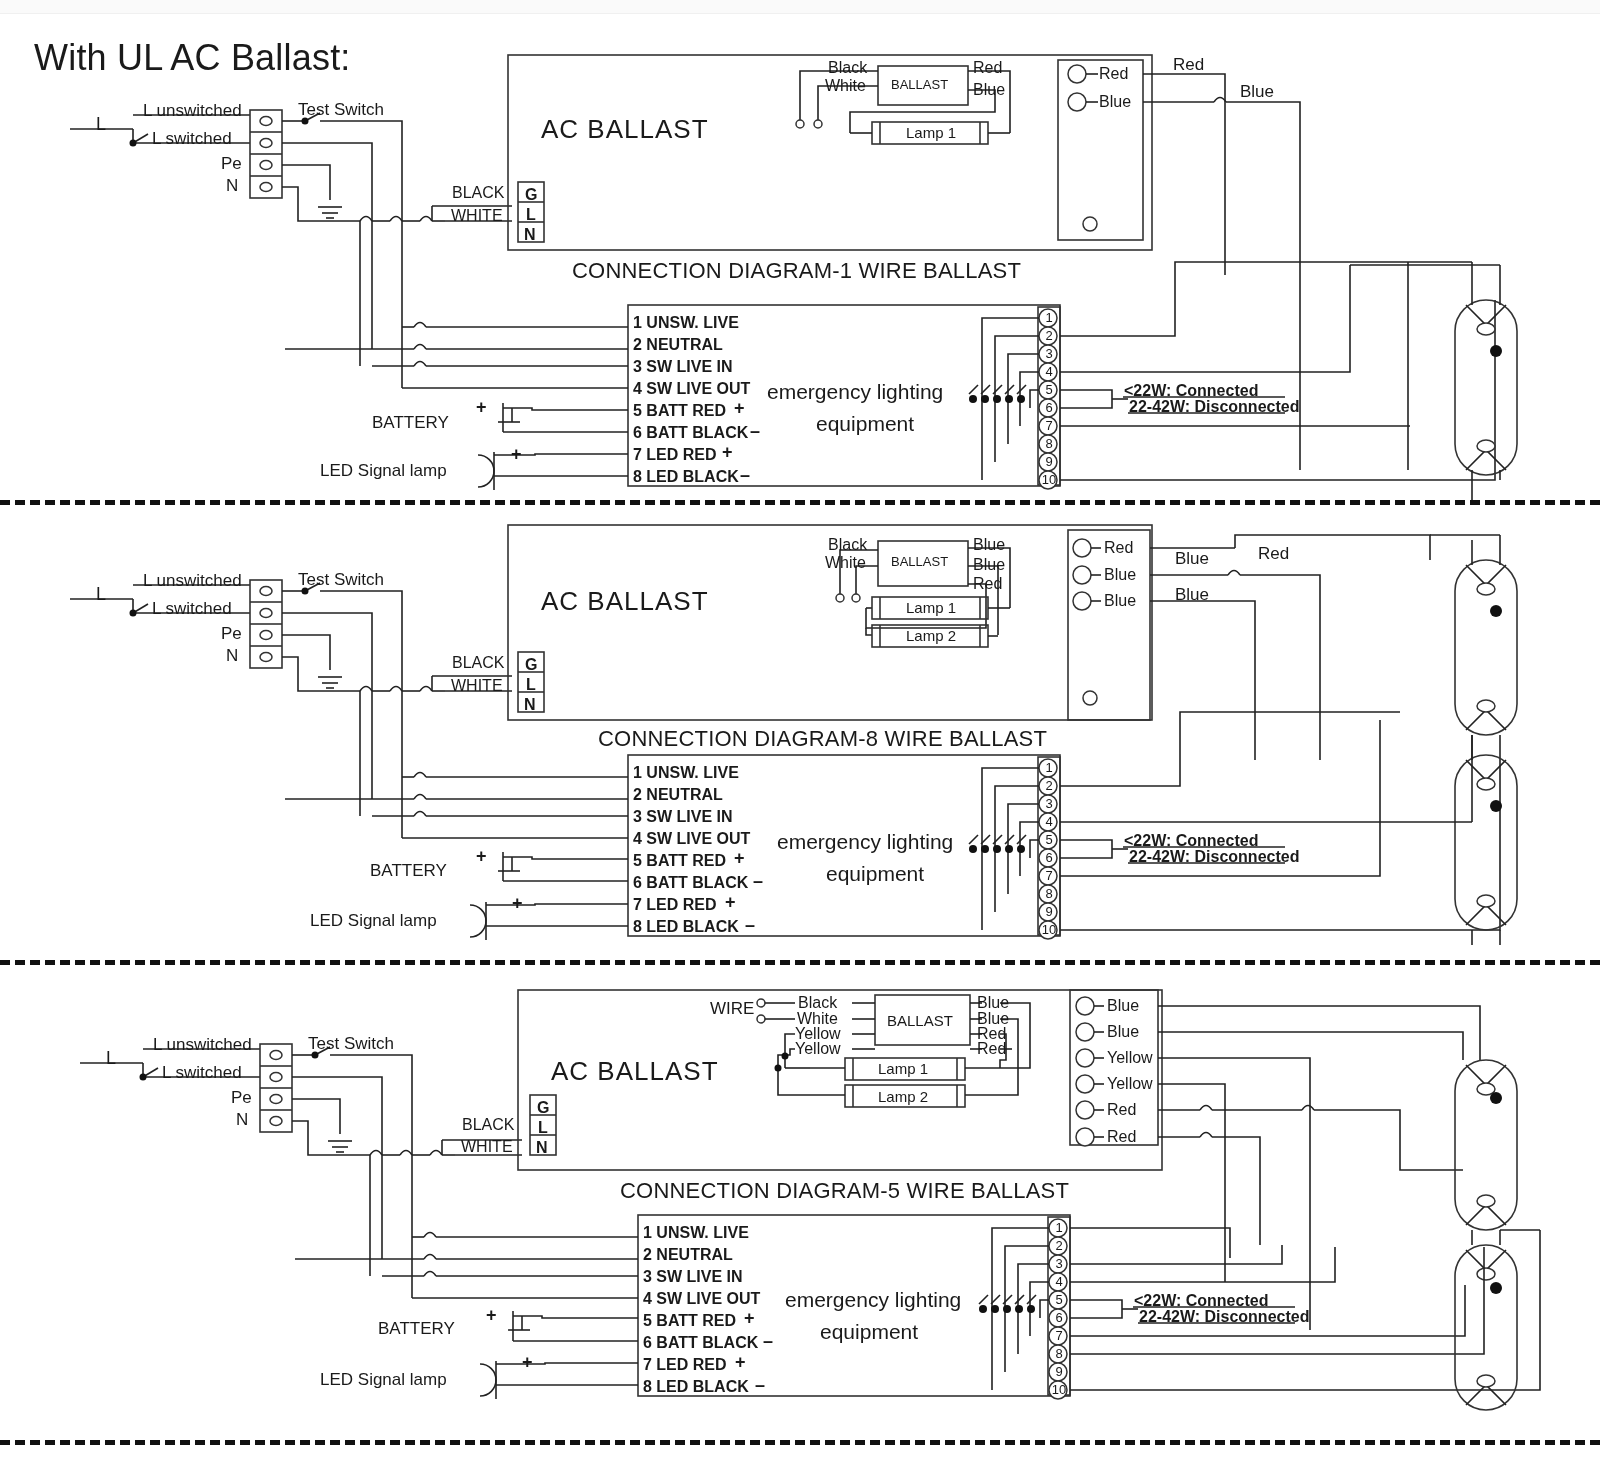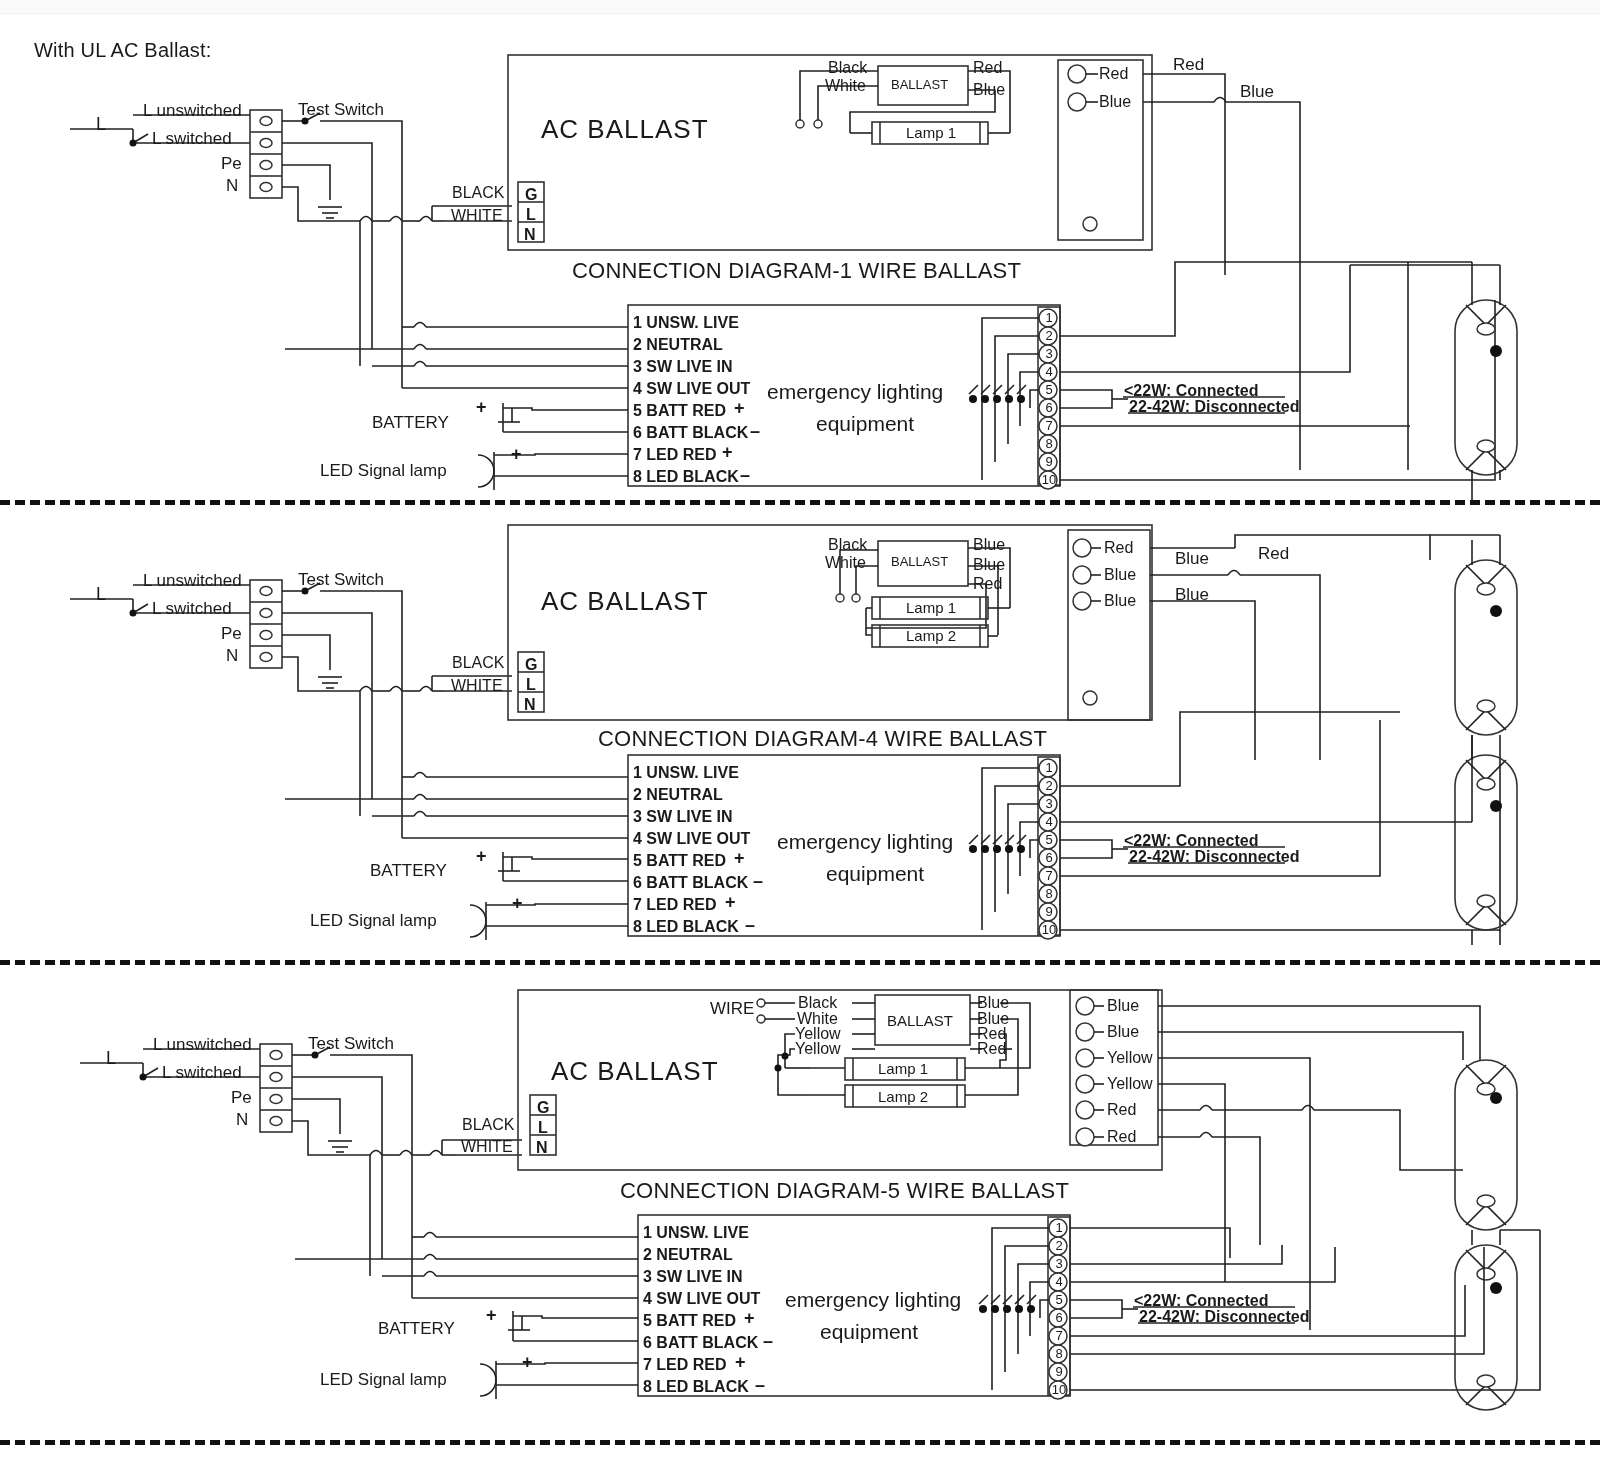--- a/index.html
+++ b/index.html
@@ -15,21 +15,21 @@
     background: #fff;
     overflow: hidden;
   }
   .lbl {
     position: absolute;
     color: #1a1a1a;
     white-space: nowrap;
     line-height: 1;
   }
   .title-main {
-    font-size: 20px;
+    font-size: 36px;
     letter-spacing: 0.2px;
   }
   .sec-title {
     font-size: 22px;
     letter-spacing: 0.2px;
   }
   .t15 { font-size: 15px; }
   .t16 { font-size: 16px; }
   .t17 { font-size: 17px; }
   .t18 { font-size: 18px; }
@@ -649,21 +649,21 @@
   <div class="lbl t16" style="left:973px; top:557px;">Blue</div>
   <div class="lbl t16" style="left:973px; top:576px;">Red</div>
   <div class="lbl t15" style="left:906px; top:600px;">Lamp 1</div>
   <div class="lbl t15" style="left:906px; top:628px;">Lamp 2</div>
   <div class="lbl t16" style="left:1104px; top:540px;">Red</div>
   <div class="lbl t16" style="left:1104px; top:567px;">Blue</div>
   <div class="lbl t16" style="left:1104px; top:593px;">Blue</div>
   <div class="lbl t17" style="left:1175px; top:550px;">Blue</div>
   <div class="lbl t17" style="left:1258px; top:545px;">Red</div>
   <div class="lbl t17" style="left:1175px; top:586px;">Blue</div>
-  <div class="lbl sec-title" style="left:598px; top:728px;">CONNECTION DIAGRAM-4 WIRE BALLAST</div>
+  <div class="lbl sec-title" style="left:598px; top:728px;">CONNECTION DIAGRAM-8 WIRE BALLAST</div>
 
   <div class="lbl t16 b" style="left:633px; top:765px;">1 UNSW. LIVE</div>
   <div class="lbl t16 b" style="left:633px; top:787px;">2 NEUTRAL</div>
   <div class="lbl t16 b" style="left:633px; top:809px;">3 SW LIVE IN</div>
   <div class="lbl t16 b" style="left:633px; top:831px;">4 SW LIVE OUT</div>
   <div class="lbl t16 b" style="left:633px; top:853px;">5 BATT RED</div>
   <div class="lbl t18 b" style="left:734px; top:849px;">+</div>
   <div class="lbl t16 b" style="left:633px; top:875px;">6 BATT BLACK</div>
   <div class="lbl t18 b" style="left:753px; top:872px;">–</div>
   <div class="lbl t16 b" style="left:633px; top:897px;">7 LED RED</div>

